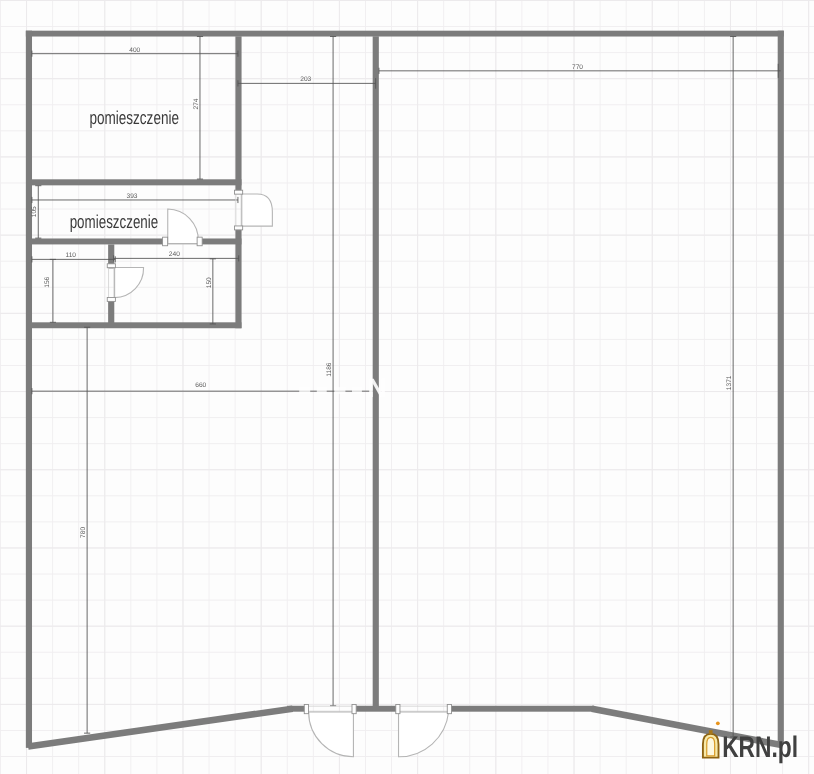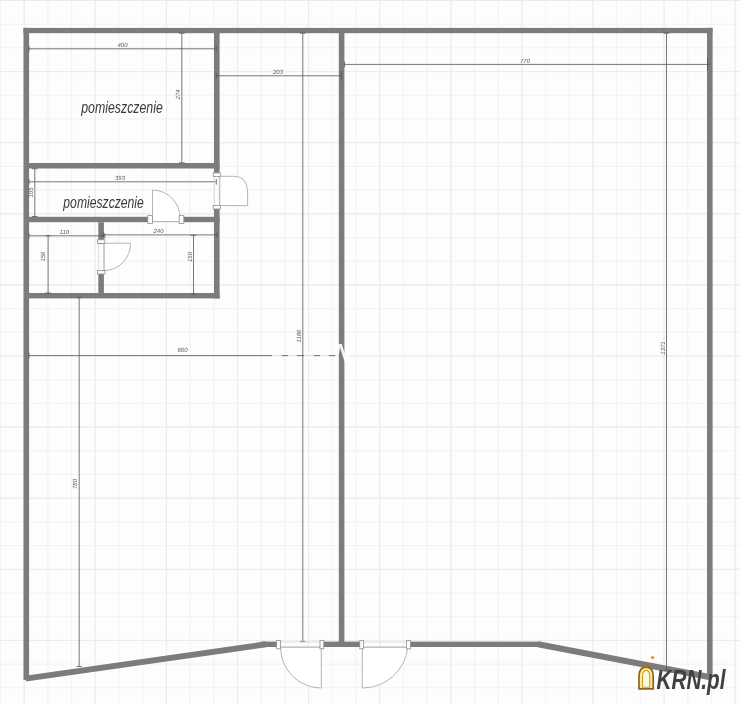--- a/index.html
+++ b/index.html
@@ -1,16 +1,16 @@
 <!DOCTYPE html>
 <html><head>
 <meta charset="utf-8">
 <style>
   html,body{margin:0;padding:0;background:#ffffff;}
-  #plan{position:relative;width:740px;height:704px;overflow:hidden;font-family:"Liberation Sans",sans-serif;font-style:italic;}
+  #plan{position:relative;width:740px;height:704px;overflow:hidden;font-family:"Liberation Sans",sans-serif;}
 </style>
 </head>
 <body>
 
 <div id="plan">
 <svg width="740" height="704" viewBox="0 0 740 704">
   <defs>
     <pattern id="gridminor" width="23.7" height="23.7" patternUnits="userSpaceOnUse">
       <path d="M23.7 0 L0 0 0 23.7" fill="none" stroke="#f0eef0" stroke-width="1.6"></path>
     </pattern>

